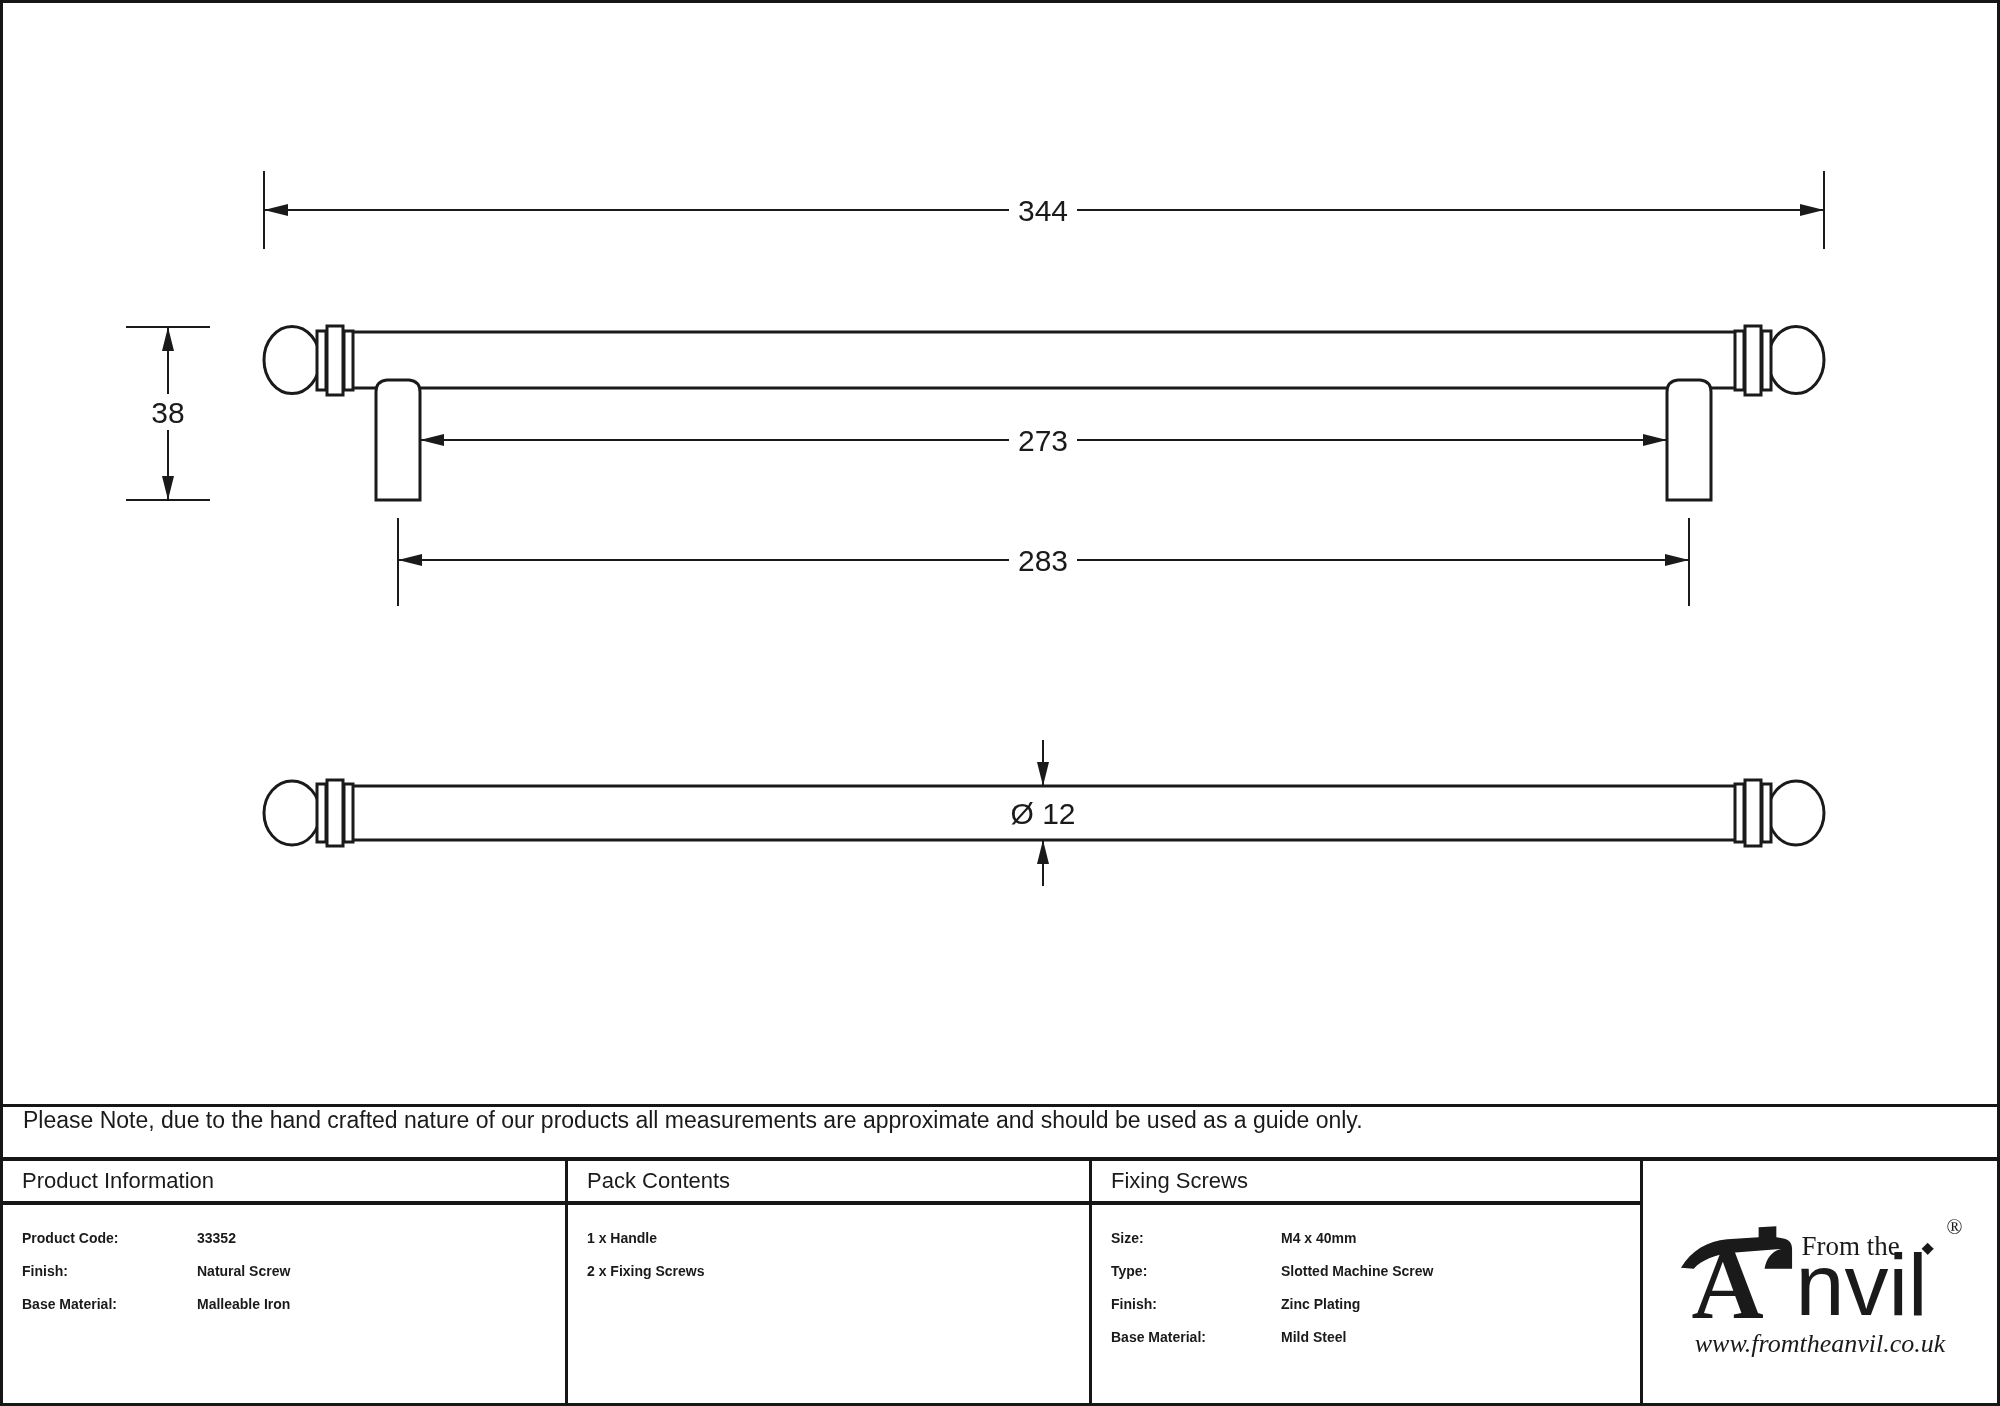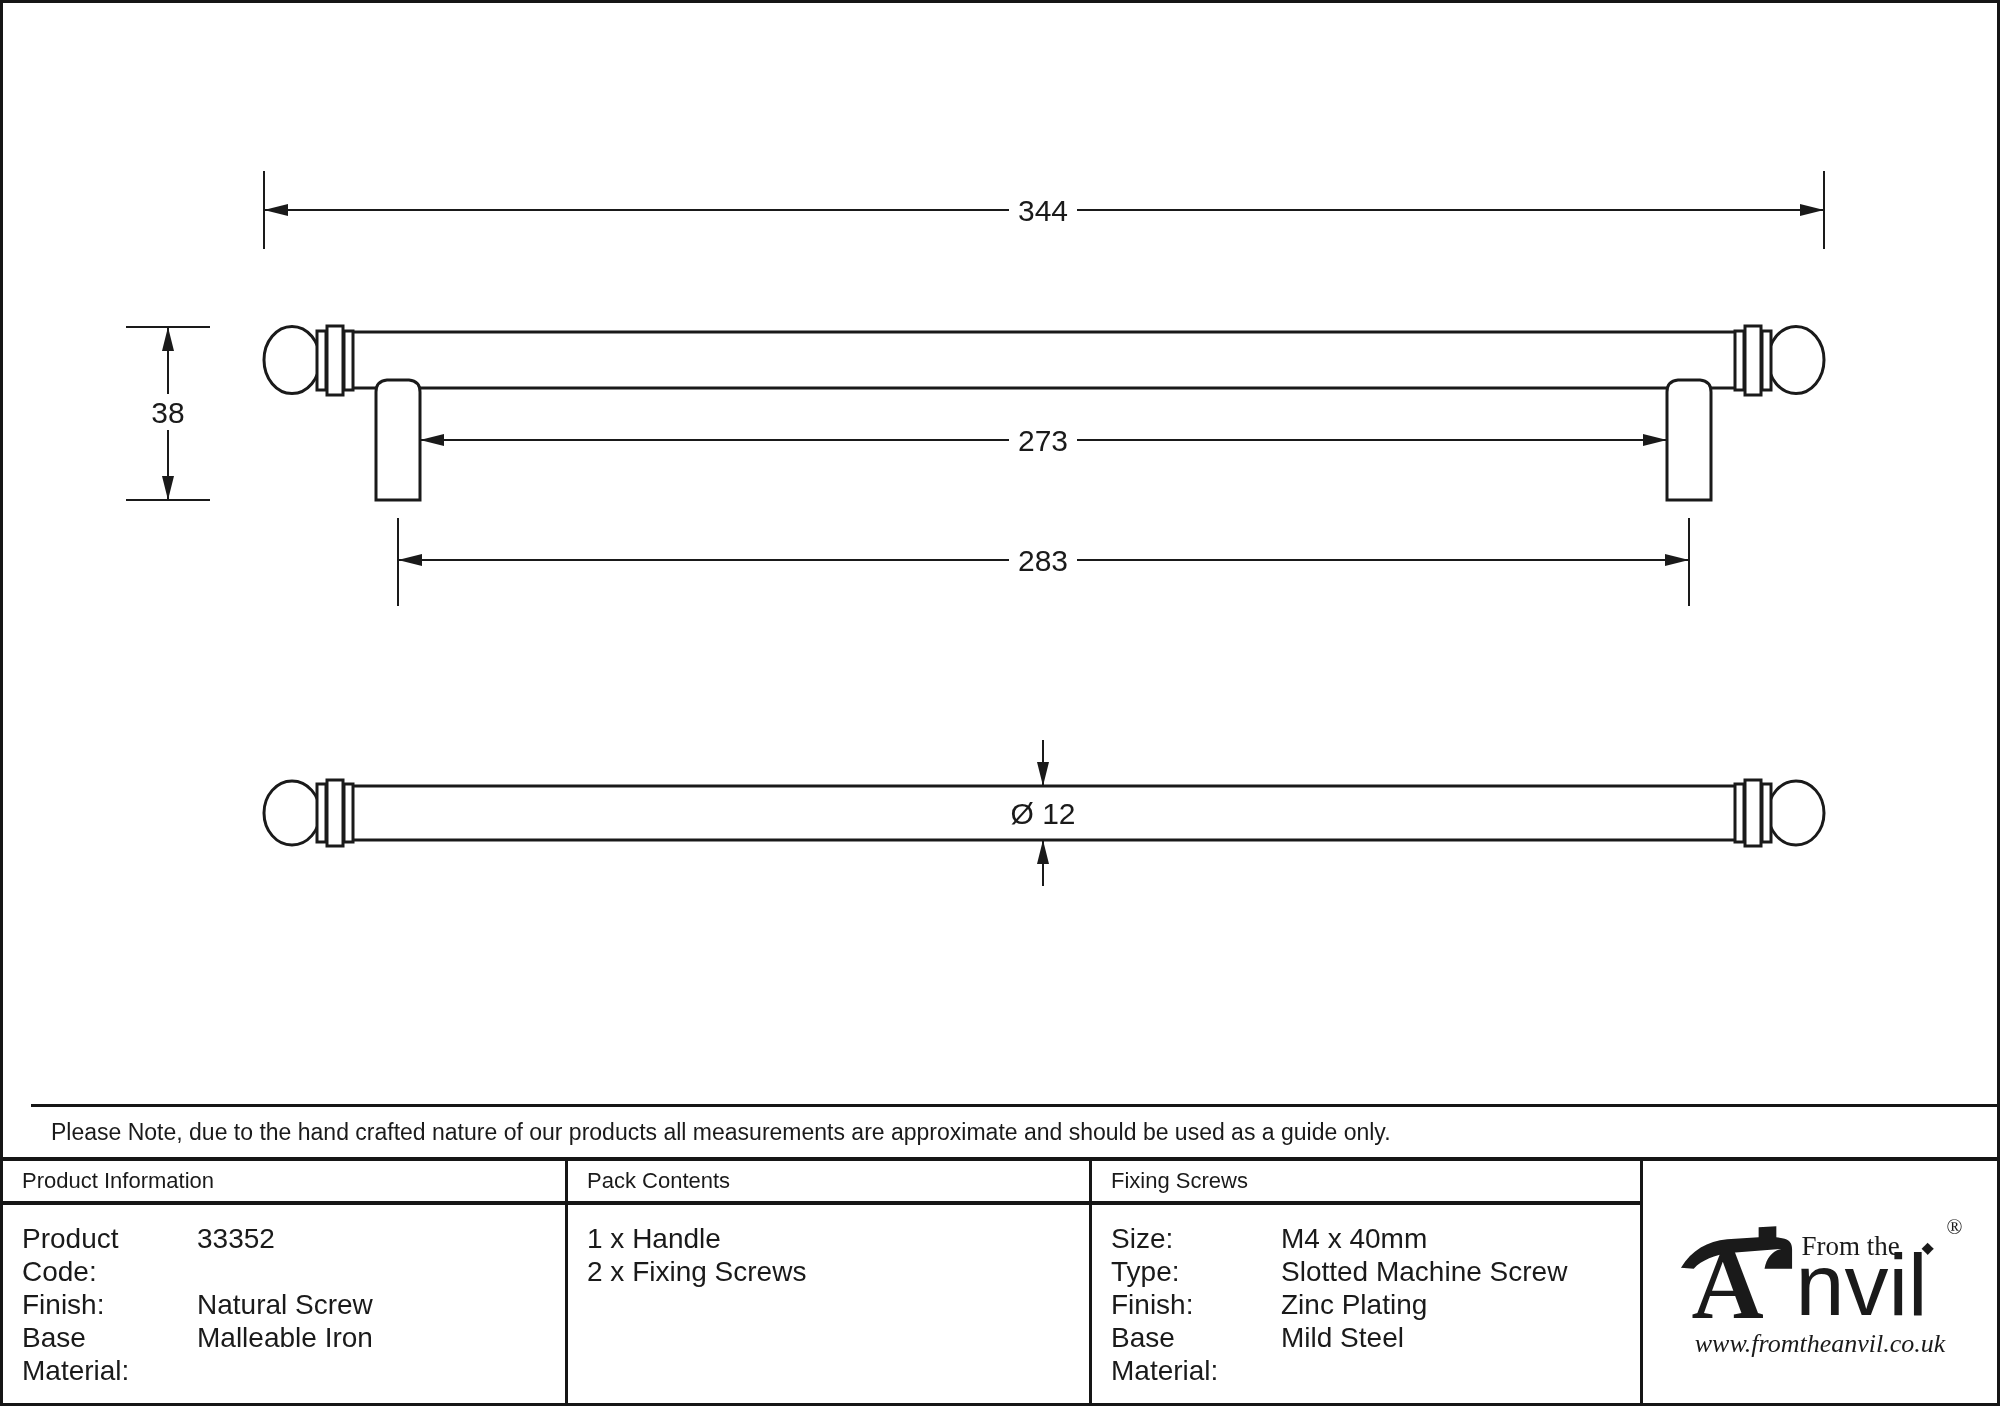--- a/index.html
+++ b/index.html
@@ -10,40 +10,39 @@
     border:3px solid #161616; overflow:hidden;
   }
   .drawing-area { position:absolute; left:0; top:0; width:1994px; height:1101px; }
   .drawing-area svg { display:block; width:100%; height:100%; }
   svg text { font-family:"Liberation Sans", sans-serif; fill:#1a1a1a; }
   .dim-label { font-size:30px; }
 
   .note-row {
     position:absolute; left:0; right:0; top:1101px; height:53px;
     border-top:3px solid #161616;
-    display:flex; align-items:center; padding-left:20px;
+    display:flex; padding-left:20px;
     font-size:23px;
-    margin-left:28px;
   }
   .info-table {
     position:absolute; left:0; right:0; top:1154px; bottom:0;
     border-top:4px solid #161616; display:flex;
   }
   .col { position:relative; }
   .col-sep { border-left:3px solid #161616; }
   .col-product   { width:562px; }
   .col-pack      { width:524px; }
   .col-screws    { width:551px; }
   .col-logo      { flex:1; display:flex; align-items:center; justify-content:center; }
   .col-header {
     height:44px; border-bottom:4px solid #161616;
     display:flex; align-items:center; padding-left:19px;
     font-size:22px;
   }
-  .col-body { padding:17px 0 0 19px; font-size:28px; }
+  .col-body { padding:17px 0 0 19px; font-size:14px;font-weight:bold; }
   .kv-row { display:flex; line-height:33px; }
   .kv-label { flex:0 0 175px; }
   .col-screws .kv-label { flex:0 0 170px; }
   .pc-item { line-height:33px; }
 
   
   .logo { position:relative; width:285px; height:155px; }
   .anvil-svg { position:absolute; left:0; top:20px; width:118px; height:46px; }
   .logo-a {
     position:absolute; left:14px; top:30px;

